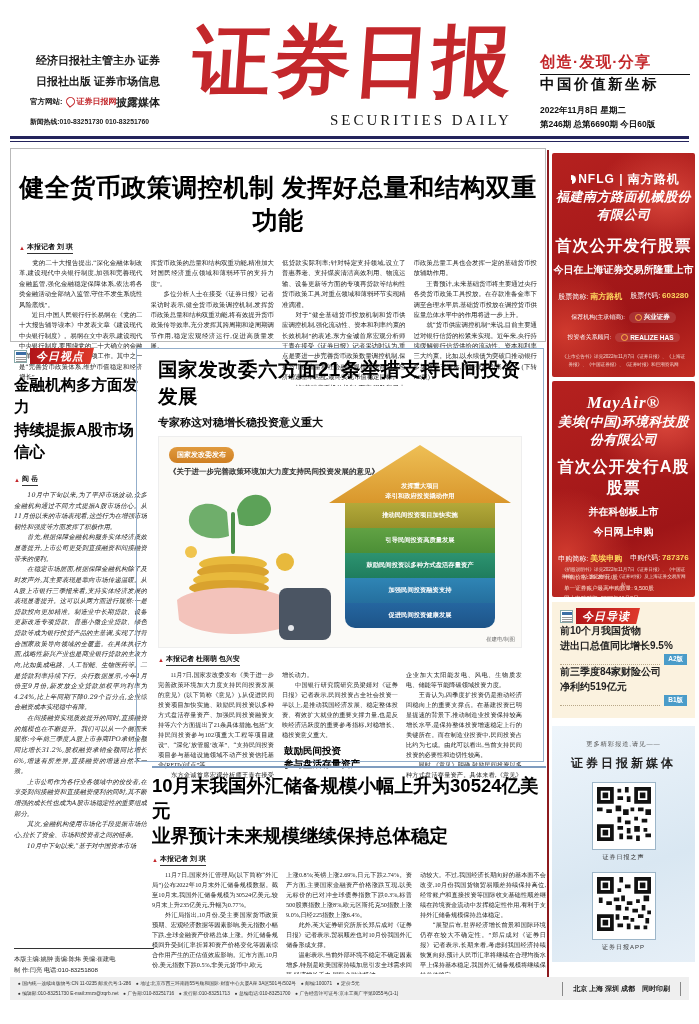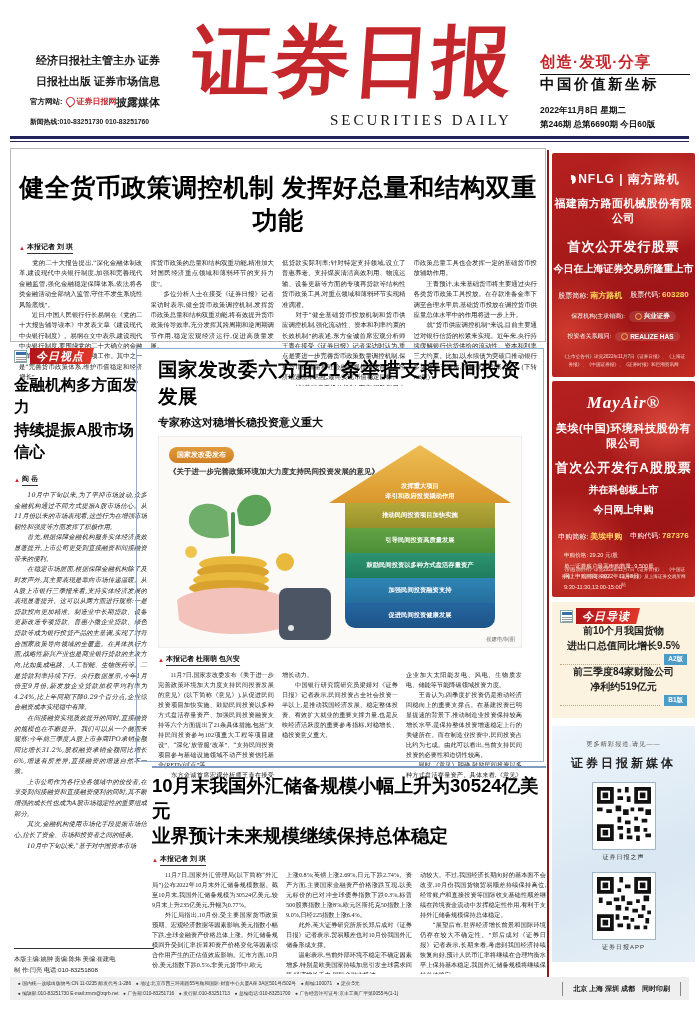--- a/index.html
+++ b/index.html
@@ -103,38 +103,38 @@
   .ad { position:absolute; left:552px; width:143px; border-radius:2px; overflow:hidden;
     color:#fff; text-align:center;
     background:radial-gradient(120px 90px at 80% 20%, #d8453a, transparent 60%),
                radial-gradient(120px 120px at 10% 80%, #d03a2e, transparent 55%),
                linear-gradient(160deg,#b5211f,#9e1517 70%,#c22c22); }
   .ad1 { top:153px; height:224px; }
   .ad2 { top:381px; height:216px; }
   .ad-logo1 { font-size:12px; font-weight:900; letter-spacing:1px; margin-top:18px; }
   .ad-logo1 .dot { display:inline-block; width:9px; height:9px; border-radius:50%;
     background:conic-gradient(#fff 0 50%, transparent 50% 100%); vertical-align:-1px; margin-right:2px; }
-  .ad-company { font-size:11px; font-weight:bold; margin-top:8px; letter-spacing:0.5px; }
-  .ad-line-lg { font-size:13px; font-weight:900; margin-top:12px; letter-spacing:1px; }
+  .ad-company { font-size:13px; font-weight:bold; margin-top:0; letter-spacing:0.5px;font-style:italic; }
+  .ad-line-lg { font-size:16px; font-weight:900; margin-top:12px; letter-spacing:1px; }
   .ad-line-md { font-size:10px; font-weight:900; margin-top:6px; }
   .ad-stock { margin-top:14px; font-size:7px; display:flex; justify-content:center; gap:8px; }
   .ad-stock b { color:#ffd75e; font-size:8px; }
   .ad-row { margin-top:10px; font-size:6px; display:flex; align-items:center; justify-content:center; gap:4px; }
   .chip { display:inline-flex; align-items:center; gap:2px; background:rgba(255,255,255,.12);
     border-radius:7px; padding:1px 6px; font-size:6.5px; font-weight:bold; }
   .chip .cir { width:7px; height:7px; border-radius:50%; border:1.5px solid #ffb347; }
   .ad-fine { position:absolute; bottom:8px; left:8px; right:8px; font-size:4.6px; color:#f3d9cf; line-height:1.7; }
   .mayair-logo { font-family:"Liberation Serif", serif; font-style:italic; font-weight:900;
     font-size:17px; margin-top:12px; letter-spacing:1px; }
   .ad2 .ad-line-lg { margin-top:8px; }
   .ad-detail { margin-top:8px; font-size:5.6px; text-align:left; padding:0 12px; line-height:1.9; color:#ffe9d9; }
 
   
   .guide { position:absolute; left:552px; top:602px; width:143px; height:116px;
-    background:#fbf2df; padding:6px 8px;text-align:center; }
+    background:#fbf2df; padding:6px 8px; }
   .guide-item { font-size:10px; font-weight:900; color:#222; line-height:1.45; white-space:pre-line; }
   .leader { display:flex; align-items:flex-end; gap:4px; margin-top:1px; }
   .dots { flex:1; border-bottom:1.5px dotted #b9a888; height:7px; }
   .page-badge { background:#4a9cc9; color:#fff; font-size:6.5px; font-weight:bold; padding:1px 4px; }
 
   
   .newmedia { position:absolute; left:552px; top:726px; width:143px; height:236px; text-align:center;
     background:linear-gradient(160deg,#eef5fb,#d9e7f2 60%,#e6eff7); overflow:hidden; }
   .nm-intro { font-size:6.2px; color:#555; margin-top:14px; letter-spacing:1px; }
   .nm-title { font-size:12px; font-weight:900; color:#222; letter-spacing:3px; margin-top:6px; }
@@ -261,20 +261,22 @@
     </div>
     <div class="byline ndrc-byline">
       <span class="mark">▲</span>
       <span class="names">本报记者 杜雨萌 包兴安</span>
     </div>
     <div class="ndrc-cols">
       <div class="col">　　11月7日,国家发改委发布《关于进一步完善政策环境加大力度支持民间投资发展的意见》(以下简称《意见》),从促进民间投资项目加快实施、鼓励民间投资以多种方式盘活存量资产、加强民间投资融资支持等六个方面提出了21条具体措施,包括“支持民间投资参与102项重大工程等项目建设”、“深化‘放管服’改革”、“支持民间投资项目参与基础设施领域不动产投资信托基金(REITs)试点”等。
 　　东方金诚首席宏观分析师王青在接受《证券日报》记者采访时表示,本次《意见》提出21项具体措施,意在激发民间投资活力,增强经济</div>
       <div class="col"><span style="white-space:pre-line">增长动力。
 　　中国银行研究院研究员梁婧对《证券日报》记者表示,民间投资占全社会投资一半以上,是推动我国经济发展、稳定整体投资、有效扩大就业的重要支撑力量,也是反映经济活跃度的重要参考指标,对稳增长、稳投资意义重大。</span>
+        <div class="subhead2l">鼓励民间投资
+参与盘活存量资产</div>
         
       </div>
       <div class="col">企业加大太阳能发电、风电、生物质发电、储能等节能降碳领域投资力度。
 　　王青认为,四季度扩投资仍是推动经济回稳向上的重要支撑点。在基建投资已明显提速的背景下,推动制造业投资保持较高增长水平,是保持整体投资增速稳定上行的关键所在。而在制造业投资中,民间投资占比约为七成。由此可以看出,当前支持民间投资的必要性和迫切性较高。
 　　同时,《意见》明确,鼓励民间投资以多种方式盘活存量资产。具体来看,《意见》提出,“在发行基础设施REITs时,对各类所有制企业一视同仁,加快推出民间投资基建项目,形成示范效应,增强民营企业参与信心。”</div>
     </div>
   </div>
 
   <div class="forex">
     <div class="fx-headline">10月末我国外汇储备规模小幅上升为30524亿美元

